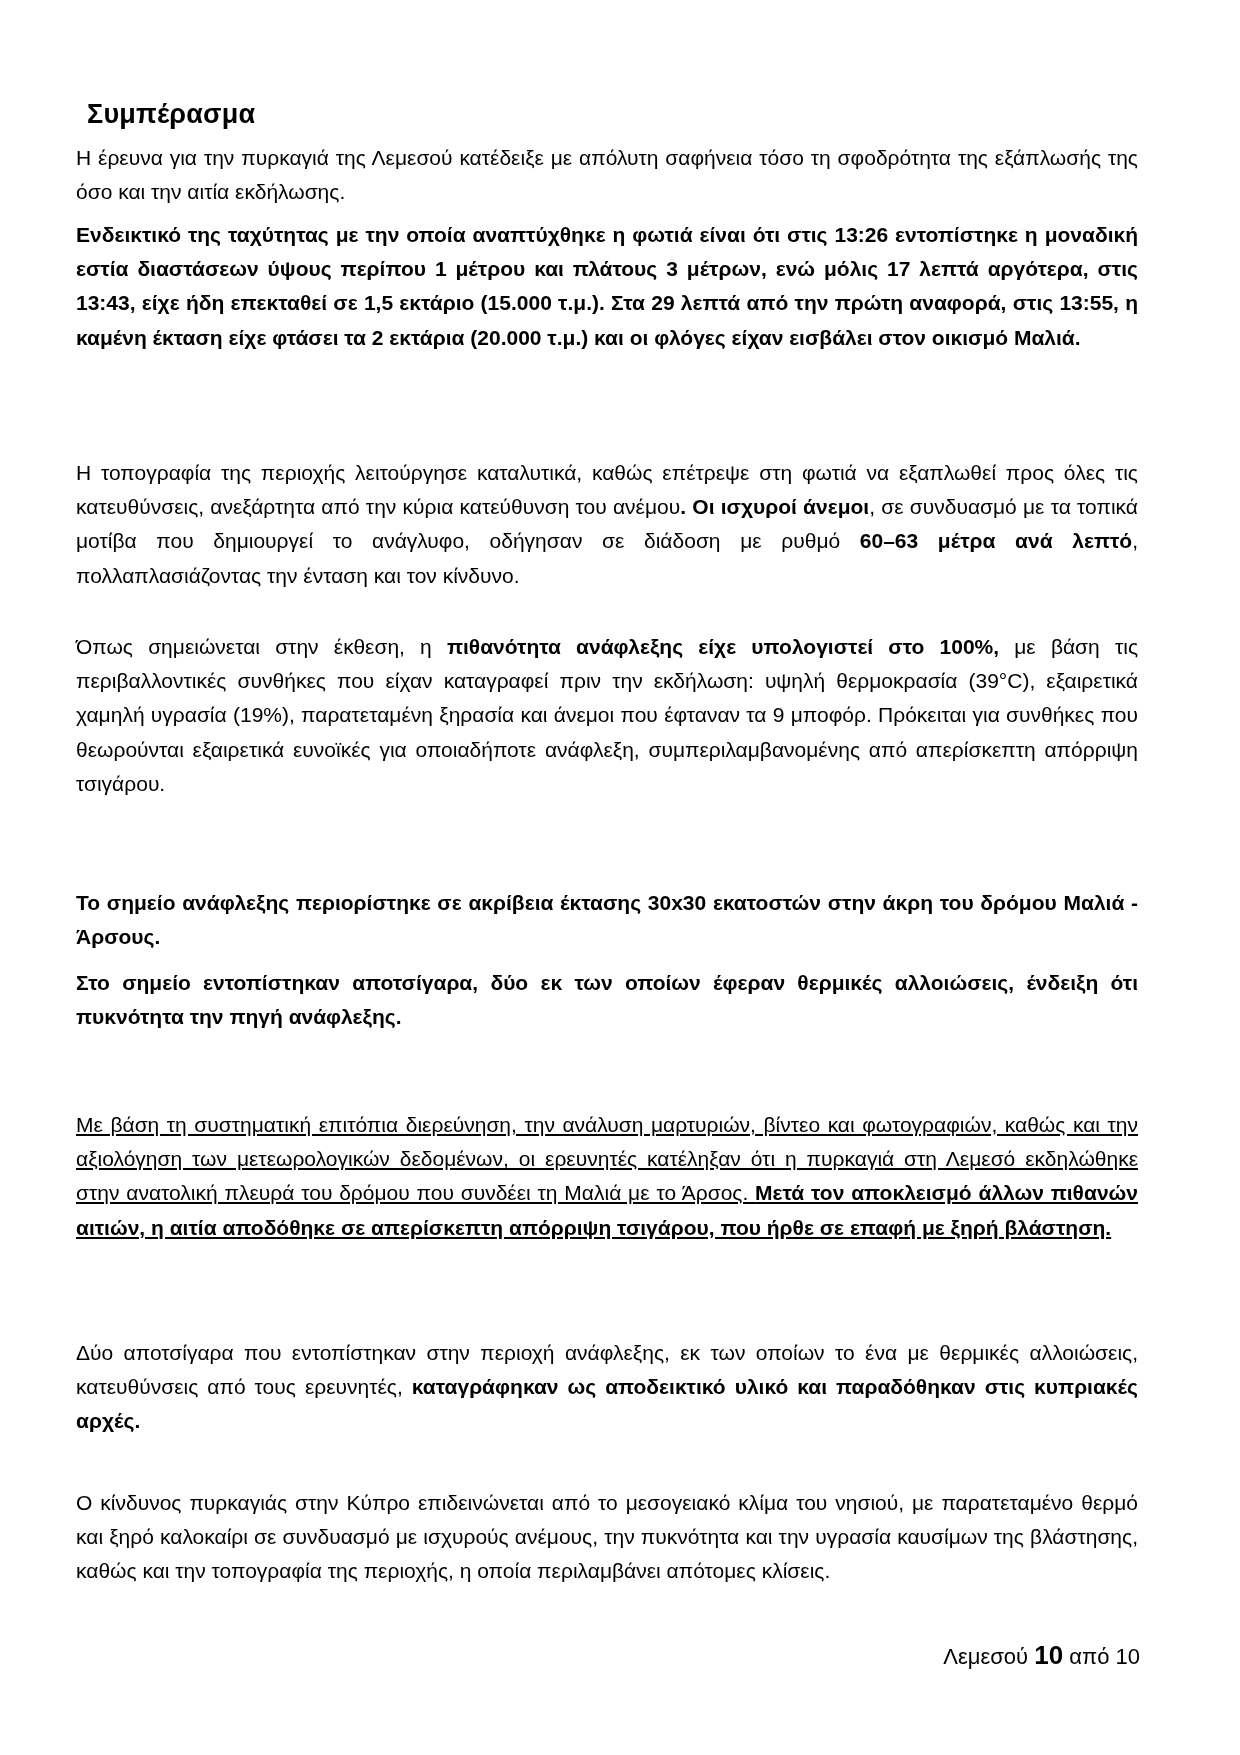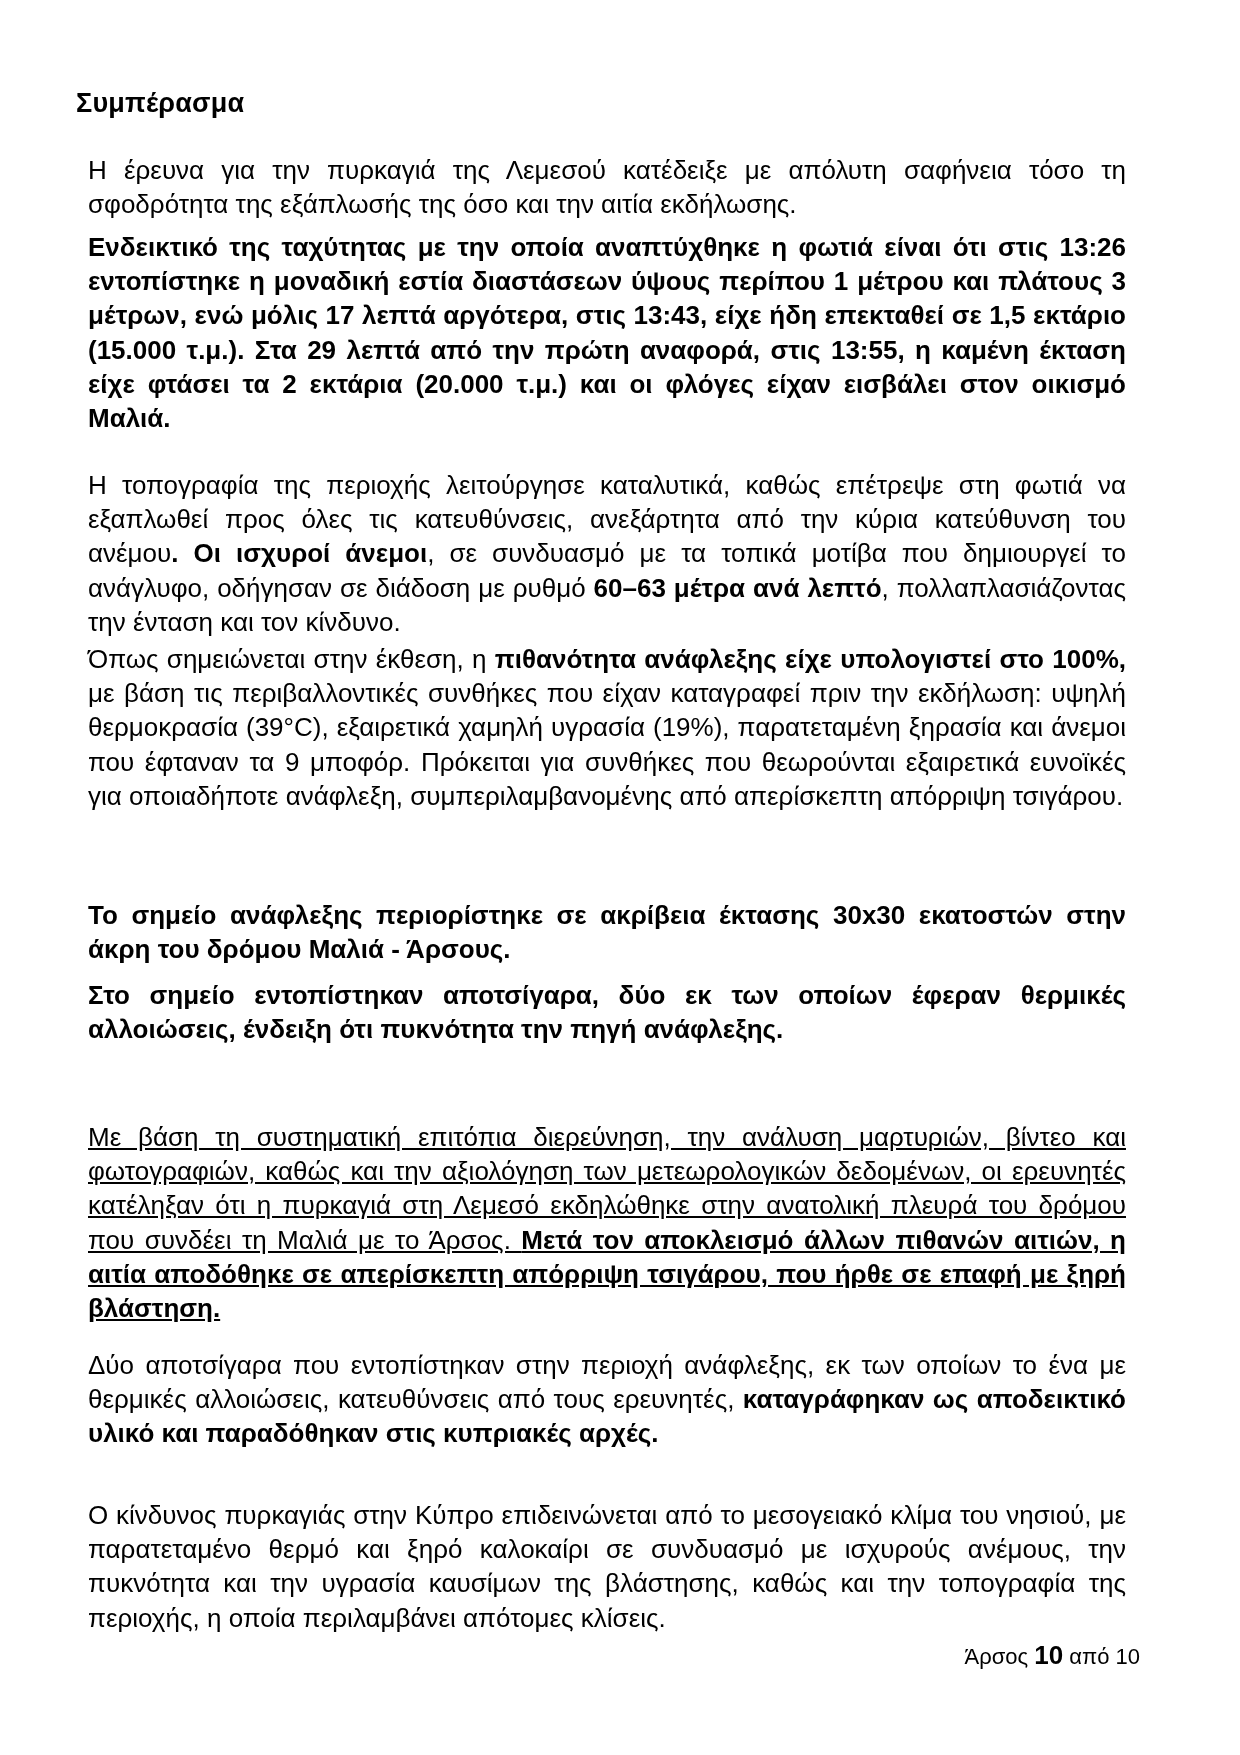--- a/index.html
+++ b/index.html
@@ -1,19 +1,19 @@
 <!DOCTYPE html>
 <html><head>
 <meta charset="utf-8">
 <style>
   html, body { margin: 0; padding: 0; background: #ffffff; }
   body { width: 1240px; height: 1755px; position: relative; overflow: hidden; }
   .page { position: absolute; left: 76px; top: 0; width: 1062px; color: #000; font-family: "Liberation Sans", sans-serif; }
-  h1 { position: absolute; top: 88px; left: 0; margin: 0; font-size: 27px; font-weight: bold; letter-spacing: 0.2px; }
-  p { margin: 12px; font-size: 26px; line-height: 34.2px; text-align: justify; }
+  h1 { position: absolute; top: 88px; left: 0; margin: 11px; font-size: 27px; font-weight: bold; letter-spacing: 0.2px; }
+  p { margin: 0; font-size: 21px; line-height: 34.2px; text-align: justify; }
   .block { position: absolute; left: 0; width: 1062px; }
   b { font-weight: bold; }
   .footer { position: absolute; right: 100px; top: 1640px; font-family: "Liberation Sans", sans-serif; font-size: 22px; color: #000; }
   .footer .num { font-weight: bold; font-size: 26px; }
 </style>
 </head>
 <body>
 
 <div class="page">
   <h1>Συμπέρασμα</h1>
@@ -49,17 +49,17 @@
   <div class="block" style="top:1336px;">
     <p><span>Δύο αποτσίγαρα που εντοπίστηκαν στην περιοχή ανάφλεξης, εκ των οποίων το ένα με θερμικές αλλοιώσεις, κατευθύνσεις από τους ερευνητές, </span><b>καταγράφηκαν ως αποδεικτικό υλικό και παραδόθηκαν στις κυπριακές αρχές.</b></p>
   </div>
 
   <div class="block" style="top:1486px;">
     <p>Ο κίνδυνος πυρκαγιάς στην Κύπρο επιδεινώνεται από το μεσογειακό κλίμα του νησιού, με παρατεταμένο θερμό και ξηρό καλοκαίρι σε συνδυασμό με ισχυρούς ανέμους, την πυκνότητα και την υγρασία καυσίμων της βλάστησης, καθώς και την τοπογραφία της περιοχής, η οποία περιλαμβάνει απότομες κλίσεις.</p>
   </div>
 </div>
 
 <div class="footer">
-  <span>Άρσος</span>
+  <span>Λεμεσού</span>
   <span class="num">10</span>
   <span>από</span>
   <span>10</span>
 </div>
 
 </body></html>

